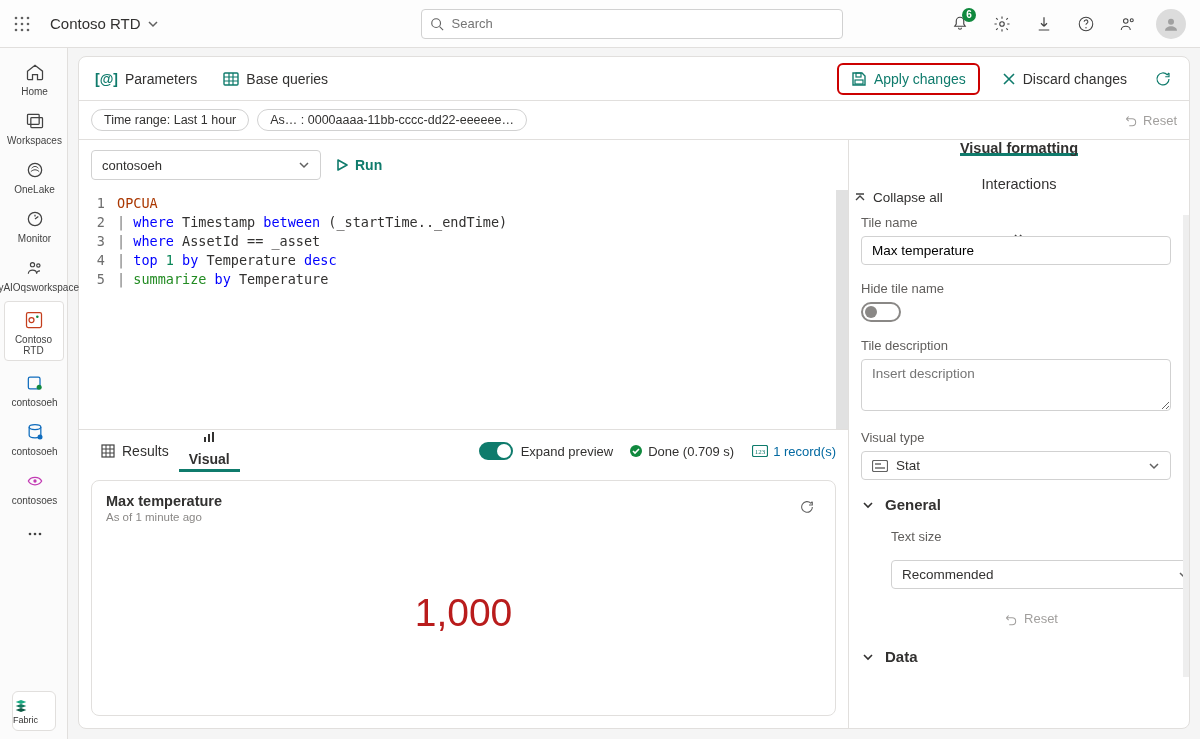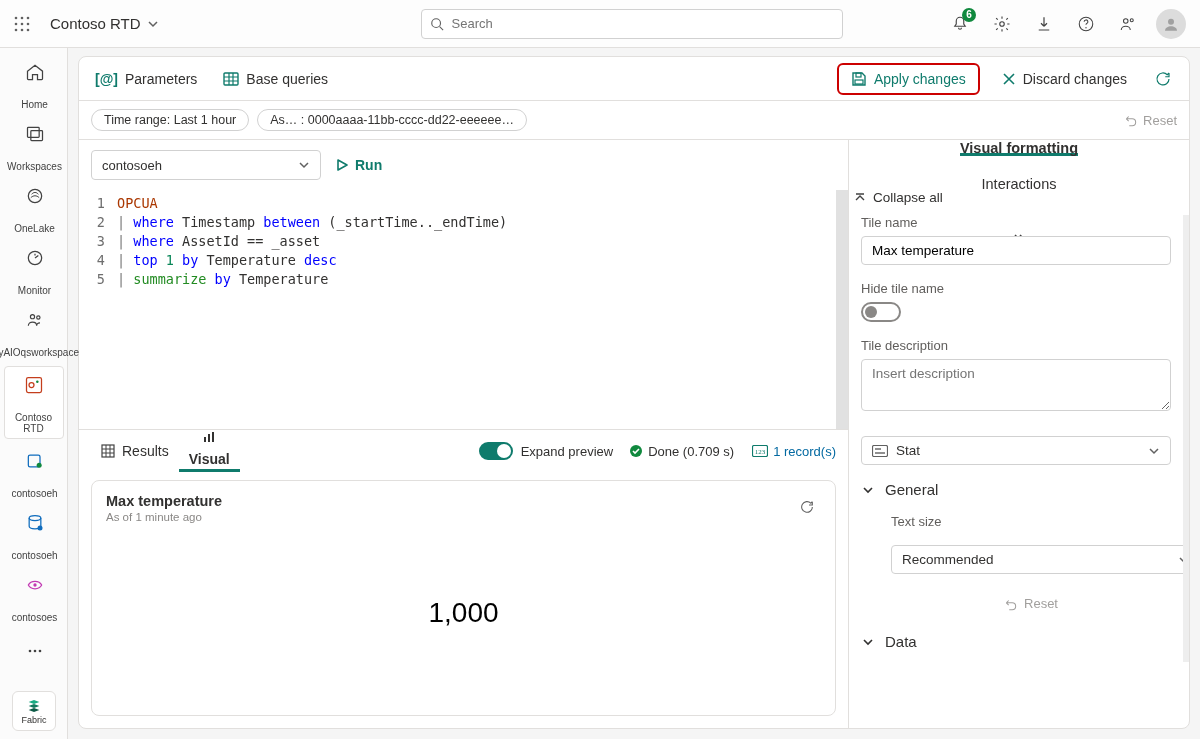--- a/index.html
+++ b/index.html
@@ -31,26 +31,26 @@
   .search-box input{border:none;outline:none;flex:1;font-size:13px;background:transparent;}
   .top-spacer{flex:1;}
   .top-icons{display:flex;align-items:center;gap:14px;padding-right:6px;}
   .icon-btn{position:relative;width:28px;height:28px;display:flex;align-items:center;justify-content:center;cursor:pointer;color:#424242;}
   .badge{position:absolute;top:-2px;right:-2px;background:#10893e;color:#fff;font-size:10px;font-weight:600;border-radius:8px;padding:0 4px;line-height:14px;min-width:14px;text-align:center;}
   .avatar{width:30px;height:30px;border-radius:50%;background:#dcdcdc;display:flex;align-items:center;justify-content:center;}
 
   
   .shell{display:grid;grid-template-columns:68px 1fr;height:calc(100vh - 48px);}
   .rail{background:#fbfbfb;border-right:1px solid var(--border);display:flex;flex-direction:column;align-items:center;padding-top:6px;gap:2px;position:relative;}
-  .rail-item{width:60px;padding:6px 0 4px;display:flex;flex-direction:column;align-items:center;gap:15px;cursor:pointer;border-left:2px solid transparent;text-align:center;}
+  .rail-item{width:60px;padding:6px 0 4px;display:flex;flex-direction:column;align-items:center;gap:2px;cursor:pointer;border-left:2px solid transparent;text-align:center;}
   .rail-item.sel{border-left-color:var(--accent);}
   .rail-label{font-size:10px;color:#424242;line-height:1.1;}
   .rail-ellipsis{margin-top:4px;}
   .rail-ic{width:24px;height:24px;display:flex;align-items:center;justify-content:center;}
-  .fabric-chip{position:absolute;bottom:8px;left:12px;width:44px;height:40px;border:1px solid var(--border);border-radius:6px;background:#fff;display:flex;flex-direction:column;align-items:center;justify-content:center;font-size:9px;gap:1px;}
+  .fabric-chip{position:absolute;bottom:8px;left:12px;width:44px;height:40px;border:1px solid var(--border);border-radius:6px;background:#fff;display:flex;flex-direction:column;align-items:flex-start;justify-content:center;font-size:9px;gap:1px;}
 
   .canvas{padding:8px 10px 10px 10px;overflow:hidden;}
   .card{background:#fff;border:1px solid var(--border);border-radius:8px;height:100%;display:flex;flex-direction:column;overflow:hidden;}
 
   .toolbar{height:44px;border-bottom:1px solid var(--border);display:flex;align-items:center;padding:0 12px;gap:18px;}
   .tb-btn{display:flex;align-items:center;gap:7px;font-size:14px;color:#323130;cursor:pointer;padding:4px 4px;}
   .tb-spacer{flex:1;}
   .apply{border:2.5px solid #cc0000;border-radius:6px;padding:6px 12px !important;color:var(--accent);font-size:14px;}
   .discard{color:#323130;}
   .refresh-ic{color:var(--accent);}
@@ -86,39 +86,39 @@
   .switch .knob{position:absolute;right:2px;top:2px;width:14px;height:14px;border-radius:50%;background:#fff;}
   .status{display:flex;align-items:flex-end;gap:18px;font-size:13px;color:#323130;}
   .status .dot{color:#10893e;}
   .recs{display:flex;align-items:center;gap:5px;color:#0369a1;}
 
   .tile{flex:1;margin:8px 12px 12px;border:1px solid var(--border);border-radius:8px;padding:12px 14px;display:flex;flex-direction:column;position:relative;}
   .tile-title{font-weight:600;font-size:14.5px;}
   .tile-sub{font-size:11.5px;color:#8a8886;margin-top:2px;}
   .tile-refresh{position:absolute;top:12px;right:14px;color:#616161;cursor:pointer;}
   .big{flex:1;display:flex;align-items:center;justify-content:center;}
-  .big-num{font-size:28px;color:#000000;}
+  .big-num{font-size:39px;color:#b91c1c;}
 
   
   .right{display:flex;flex-direction:column;overflow:hidden;}
   .rtabs{display:flex;align-items:center;height:44px;padding:0 12px;gap:20px;flex-direction:column;}
   .rtab{font-size:14.5px;height:44px;display:flex;align-items:center;cursor:pointer;}
   .rtab.active{font-weight:600;box-shadow:inset 0 -3px 0 var(--accent);}
   .rtab-spacer{flex:1;}
   .collapse-row{padding:6px 4px 10px;}
   .collapse-btn{display:flex;align-items:center;gap:6px;cursor:pointer;color:#323130;font-size:13.5px;}
   .form{padding:0 12px 12px;display:flex;flex-direction:column;gap:16px;overflow:auto;border-right:6px solid #eee;position:relative;}
   .form::after{content:"";position:absolute;right:-6px;top:6px;width:6px;height:60px;background:#c8c8c8;border-radius:3px;}
   .field-label{color:var(--muted);font-size:13px;}
   .input,.select,.textarea{width:100%;border:1px solid var(--border2);border-radius:4px;background:#fff;font-size:13.5px;padding:6px 10px;outline:none;font-family:inherit;}
   .textarea{height:52px;resize:vertical;}
   .select{display:flex;align-items:center;justify-content:space-between;cursor:pointer;}
   .toggle-off{width:40px;height:20px;border:2px solid #8a8886;border-radius:11px;position:relative;cursor:pointer;}
   .toggle-off .knob{position:absolute;left:2px;top:2px;width:12px;height:12px;border-radius:50%;background:#8a8886;}
-  .section-head{display:flex;align-items:center;gap:10px;font-weight:400;font-size:15px;cursor:pointer;}
+  .section-head{display:flex;align-items:center;gap:10px;font-weight:700;font-size:15px;cursor:pointer;}
   .sub-label{color:var(--muted);font-size:13px;margin-left:30px;}
   .sub-select{margin-left:30px;}
   .sub-reset{margin-left:30px;display:flex;align-items:center;gap:6px;color:#a19f9d;cursor:default;font-size:13px;justify-content:center;padding:6px 0;}
 </style>
 </head>
 <body>
 
 <div class="top">
   <div class="waffle icon-btn">
     <svg width="16" height="16" viewBox="0 0 16 16">
@@ -469,20 +469,21 @@
               <div class="field-label">Hide tile name</div>
               <div class="toggle-off" style="margin-top:6px;">
                   <div class="knob"></div>
                 </div>
             </div>
             <div>
               <div class="field-label">Tile description</div>
               <textarea class="textarea" style="margin-top: 6px;" placeholder="Insert description"></textarea>
             </div>
             <div>
+              <div class="field-label">Visual type</div>
               <div class="select" style="margin-top:6px;">
                 <span style="display:flex;align-items:center;gap:8px;">
                   <svg width="16" height="12" viewBox="0 0 16 12">
                       <rect x="0.5" y="0.5" width="15" height="11" rx="1.5" fill="none" stroke="#616161" stroke-width="1.2"></rect>
                       <line x1="3" y1="4" x2="9" y2="4" stroke="#616161" stroke-width="1.4"></line>
                       <line x1="3" y1="8" x2="13" y2="8" stroke="#616161" stroke-width="1.4"></line>
                     </svg>
                   <span>Stat</span>
                 </span>
                 <svg width="12" height="12" viewBox="0 0 12 12">

